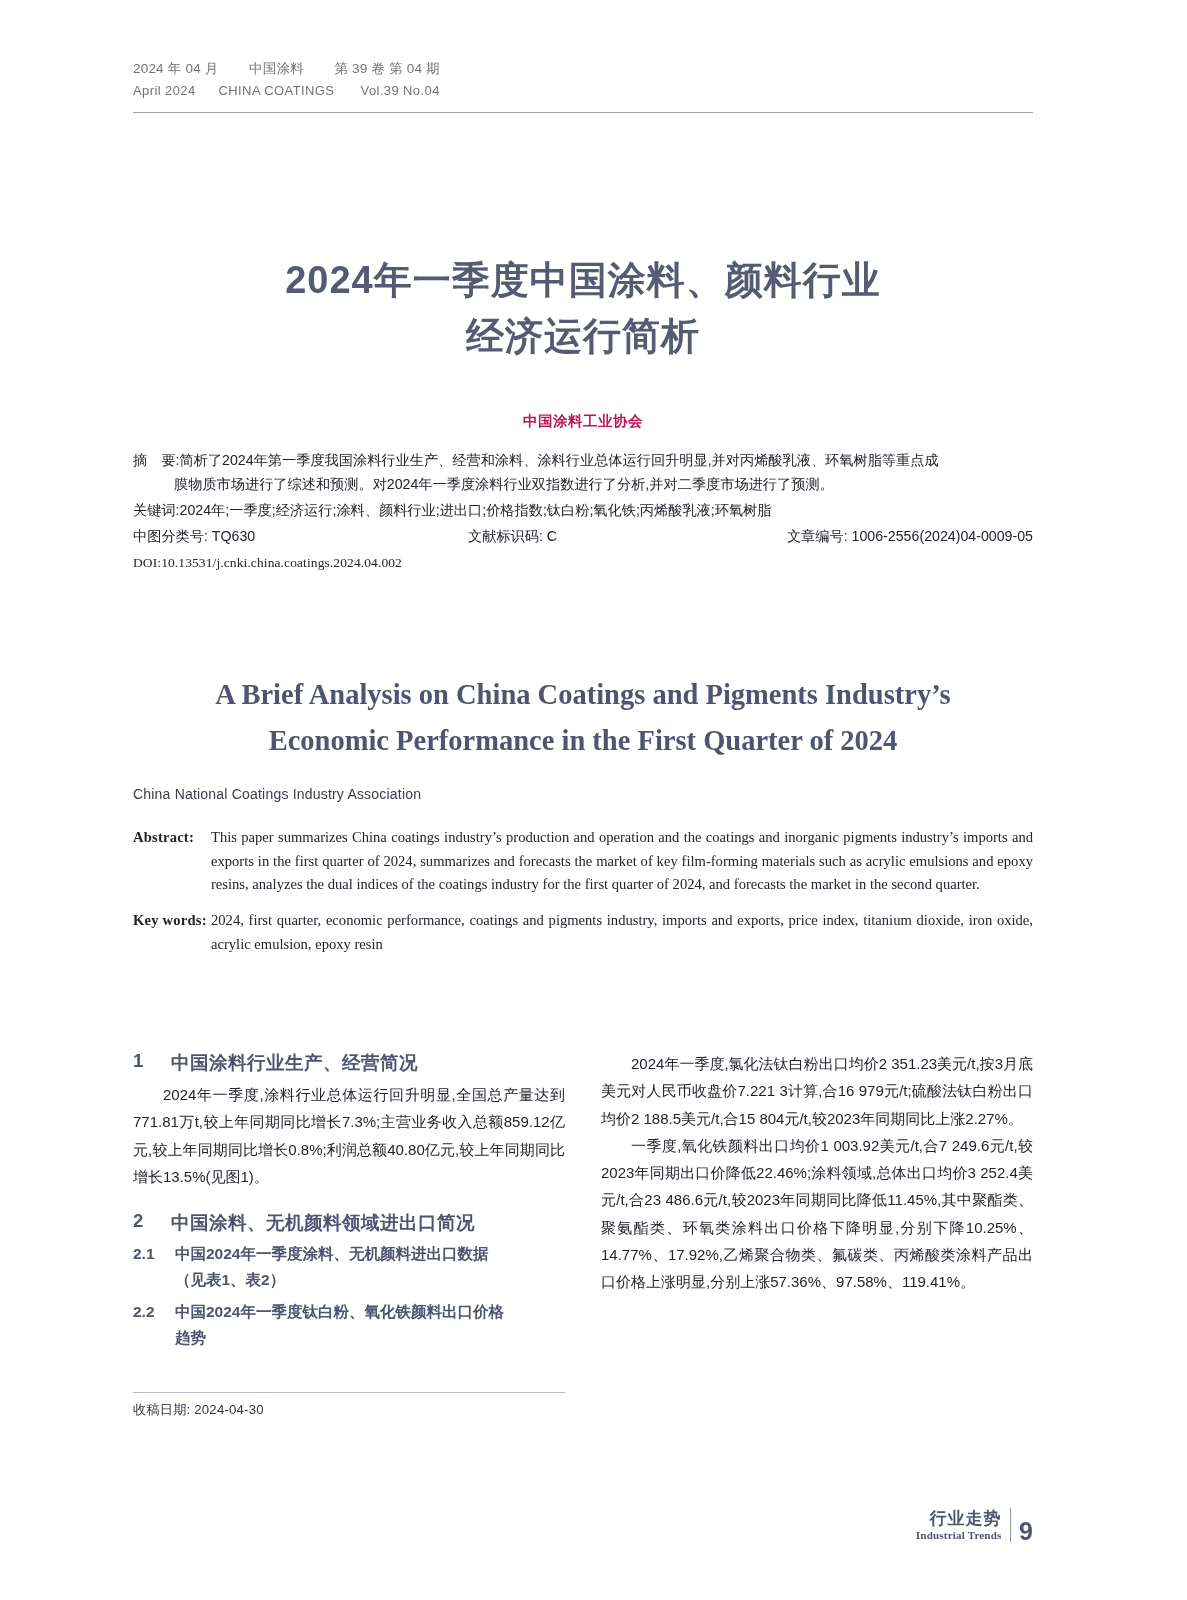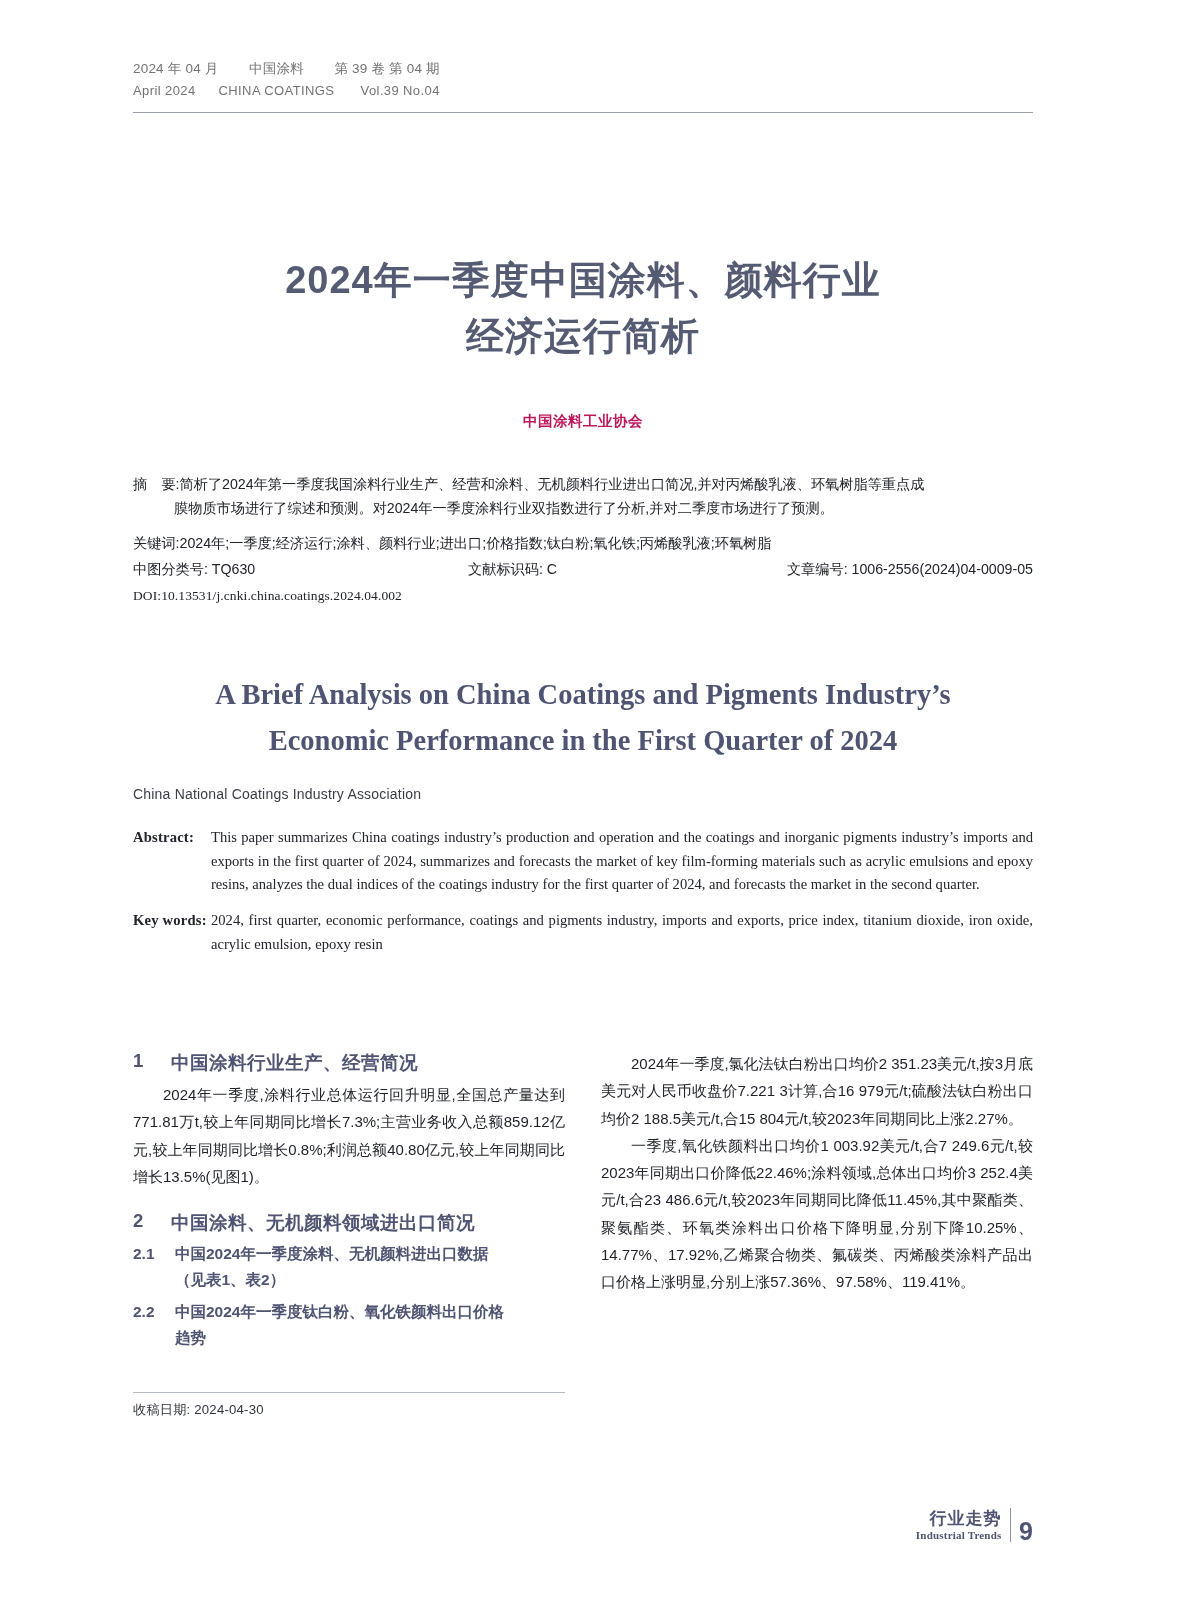--- a/index.html
+++ b/index.html
@@ -71,34 +71,34 @@
     font-size: 14.5px;
     font-weight: bold;
     color: #be185d;
     letter-spacing: 0.5px;
   }
 
   
   .cn-abs {
     position: absolute;
     left: 133px;
-    top: 472px;
+    top: 448px;
     width: 900px;
     font-size: 14.2px;
     line-height: 1.72;
     color: #22242c;
   }
   .cn-abs .row { display: flex; }
   .cn-abs .lbl {
     flex: 0 0 auto;
     white-space: pre;
   }
   .cn-abs .txt { flex: 1 1 auto; }
   .cn-abs .indent2 { padding-left: 41px; }
-  .cn-abs .kw { margin-top: 10px; }
+  .cn-abs .kw { margin-top: 1px; }
   .cn-class {
     display: flex;
     margin-top: 2px;
   }
   .cn-class .c1 { width: 335px; }
   .cn-class .c2 { width: 285px; }
   .cn-class .c3 { flex: 1; text-align: right; }
   .doi {
     margin-top: 2px;
     font-family: "Liberation Serif", serif;
@@ -284,21 +284,21 @@
 
   <div class="cn-title">
     <div>2024年一季度中国涂料、颜料行业</div>
     <div>经济运行简析</div>
   </div>
   <div class="cn-author">中国涂料工业协会</div>
 
   <div class="cn-abs">
     <div class="row">
       <div class="lbl">摘　要:</div>
-      <div class="txt">简析了2024年第一季度我国涂料行业生产、经营和涂料、无机颜料行业进出口简况,并对丙烯酸乳液、环氧树脂等重点成</div>
+      <div class="txt">简析了2024年第一季度我国涂料行业生产、经营和涂料、涂料行业总体运行回升明显,并对丙烯酸乳液、环氧树脂等重点成</div>
     </div>
     <div class="indent2">膜物质市场进行了综述和预测。对2024年一季度涂料行业双指数进行了分析,并对二季度市场进行了预测。</div>
     <div class="row kw">
       <div class="lbl">关键词:</div>
       <div class="txt">2024年;一季度;经济运行;涂料、颜料行业;进出口;价格指数;钛白粉;氧化铁;丙烯酸乳液;环氧树脂</div>
     </div>
     <div class="cn-class">
       <div class="c1">中图分类号: TQ630</div>
       <div class="c2">文献标识码: C</div>
       <div class="c3">文章编号: 1006-2556(2024)04-0009-05</div>

